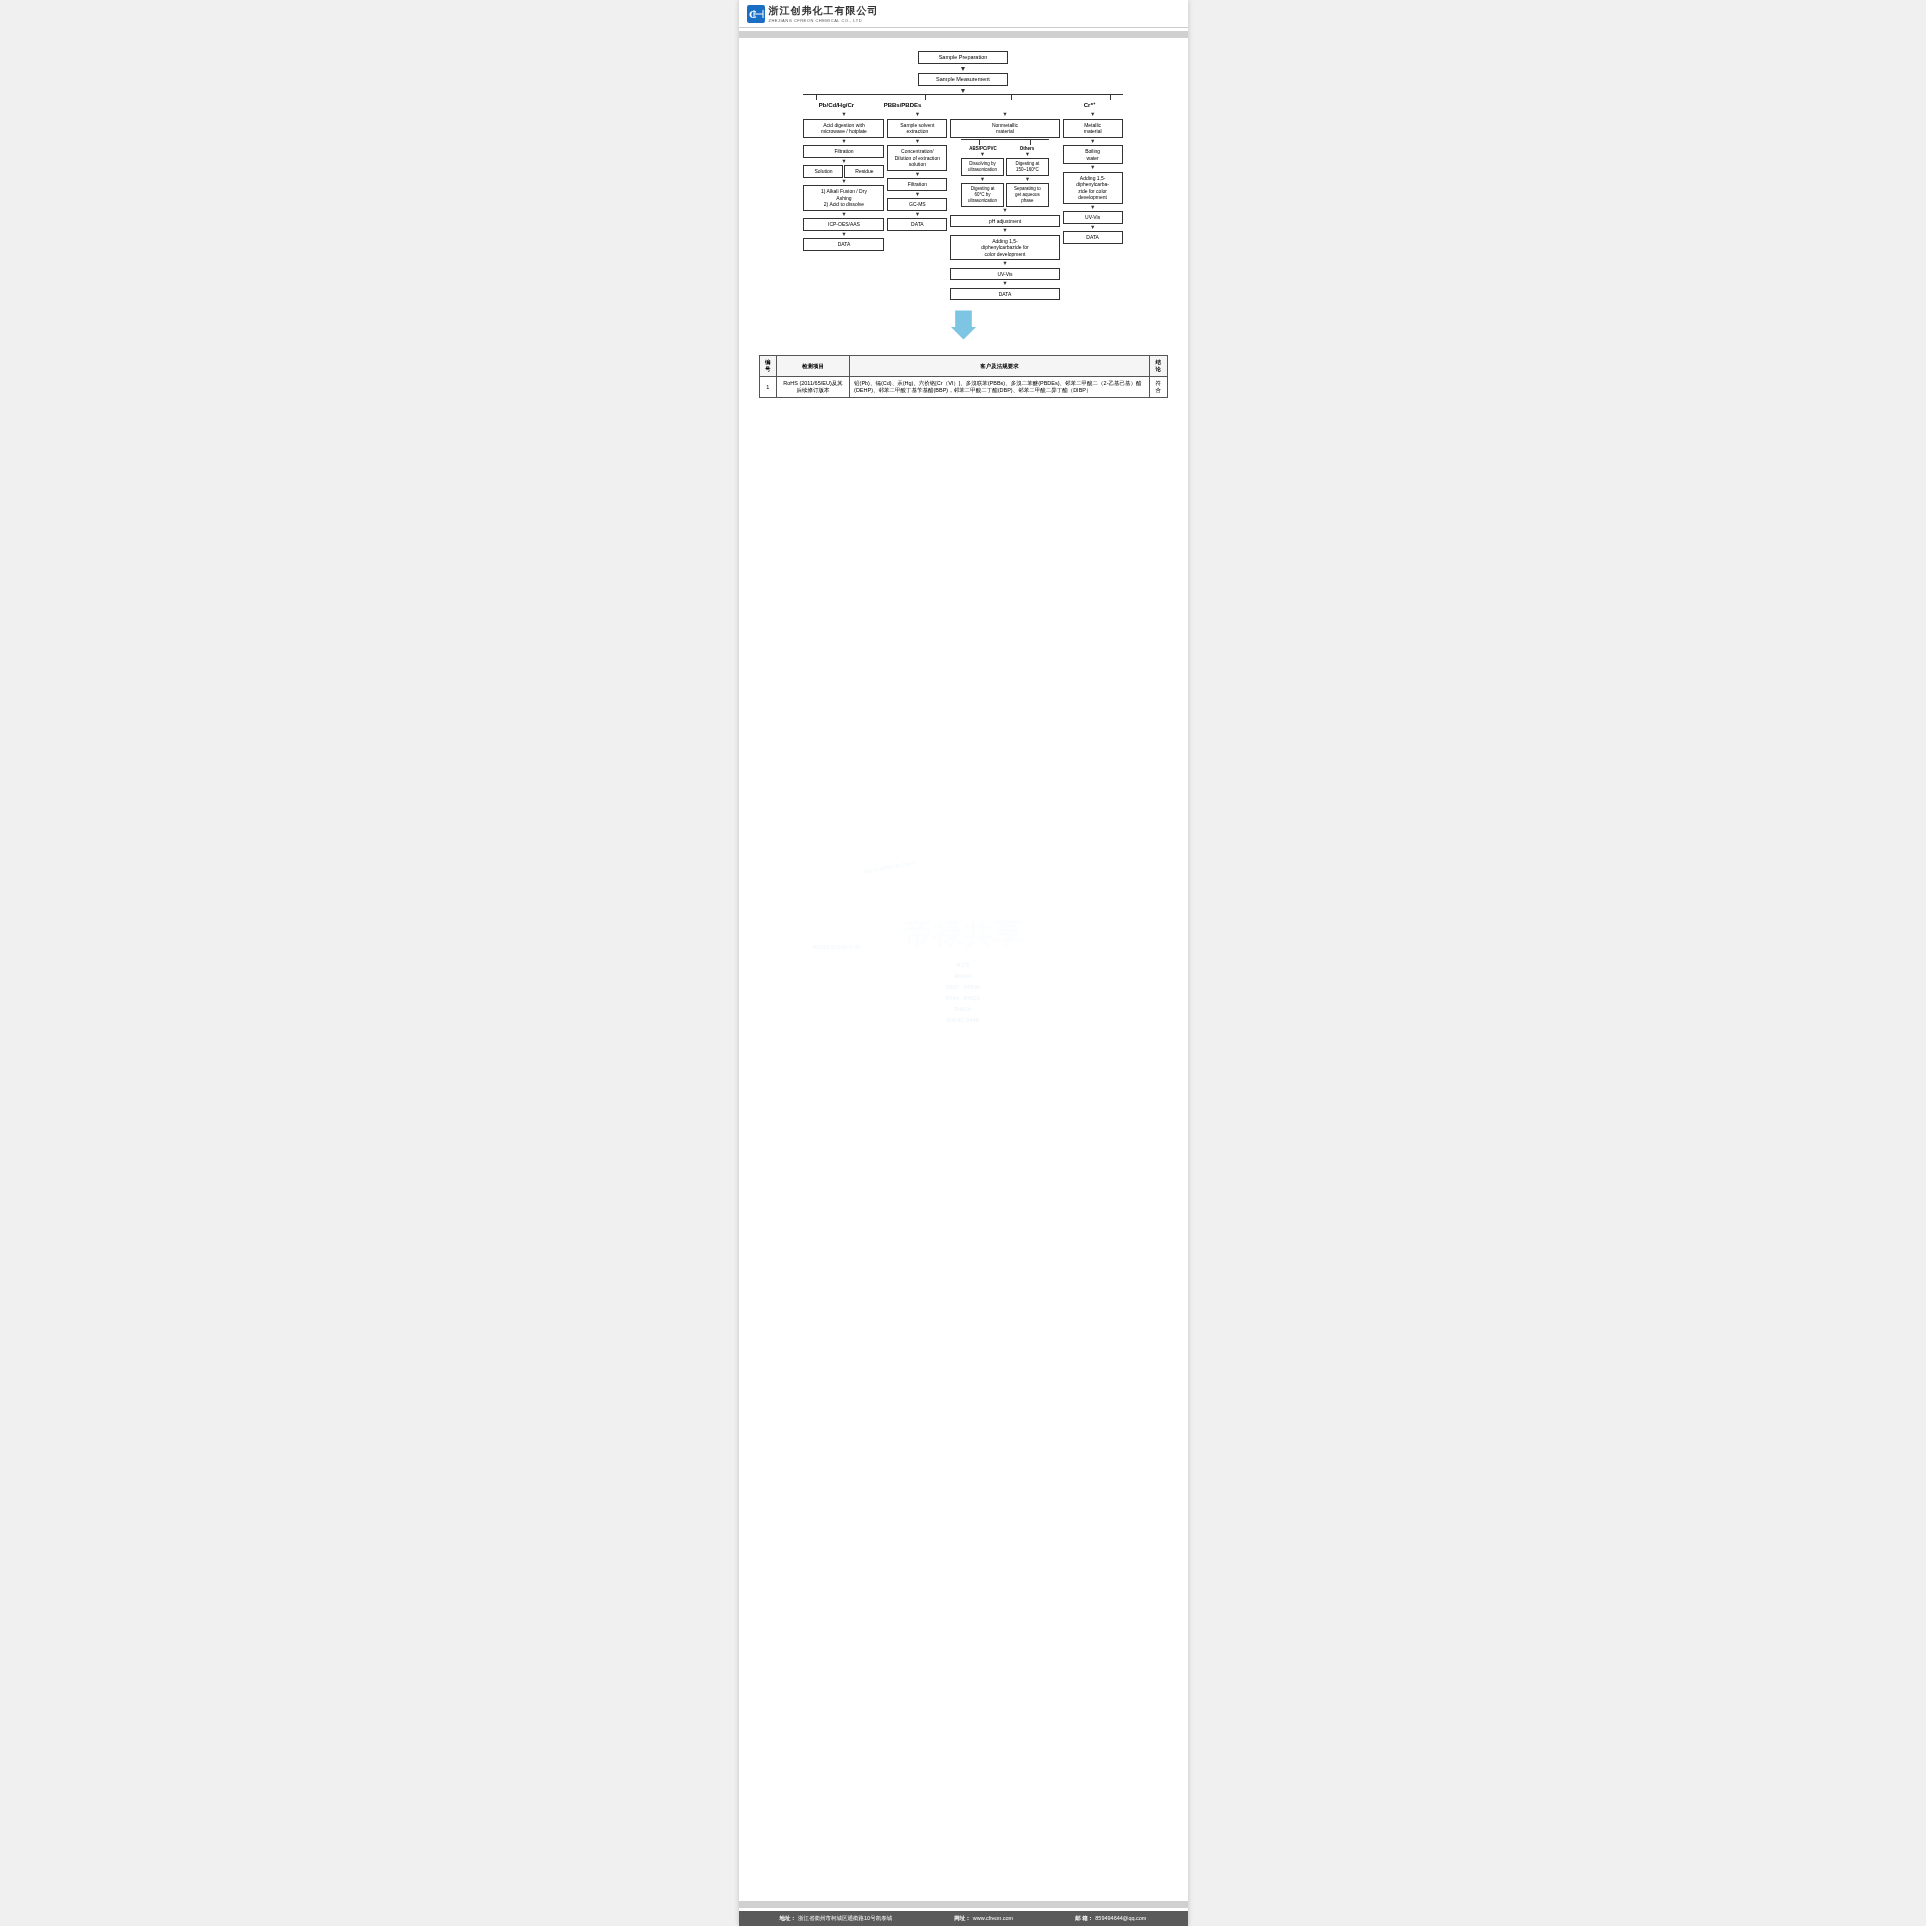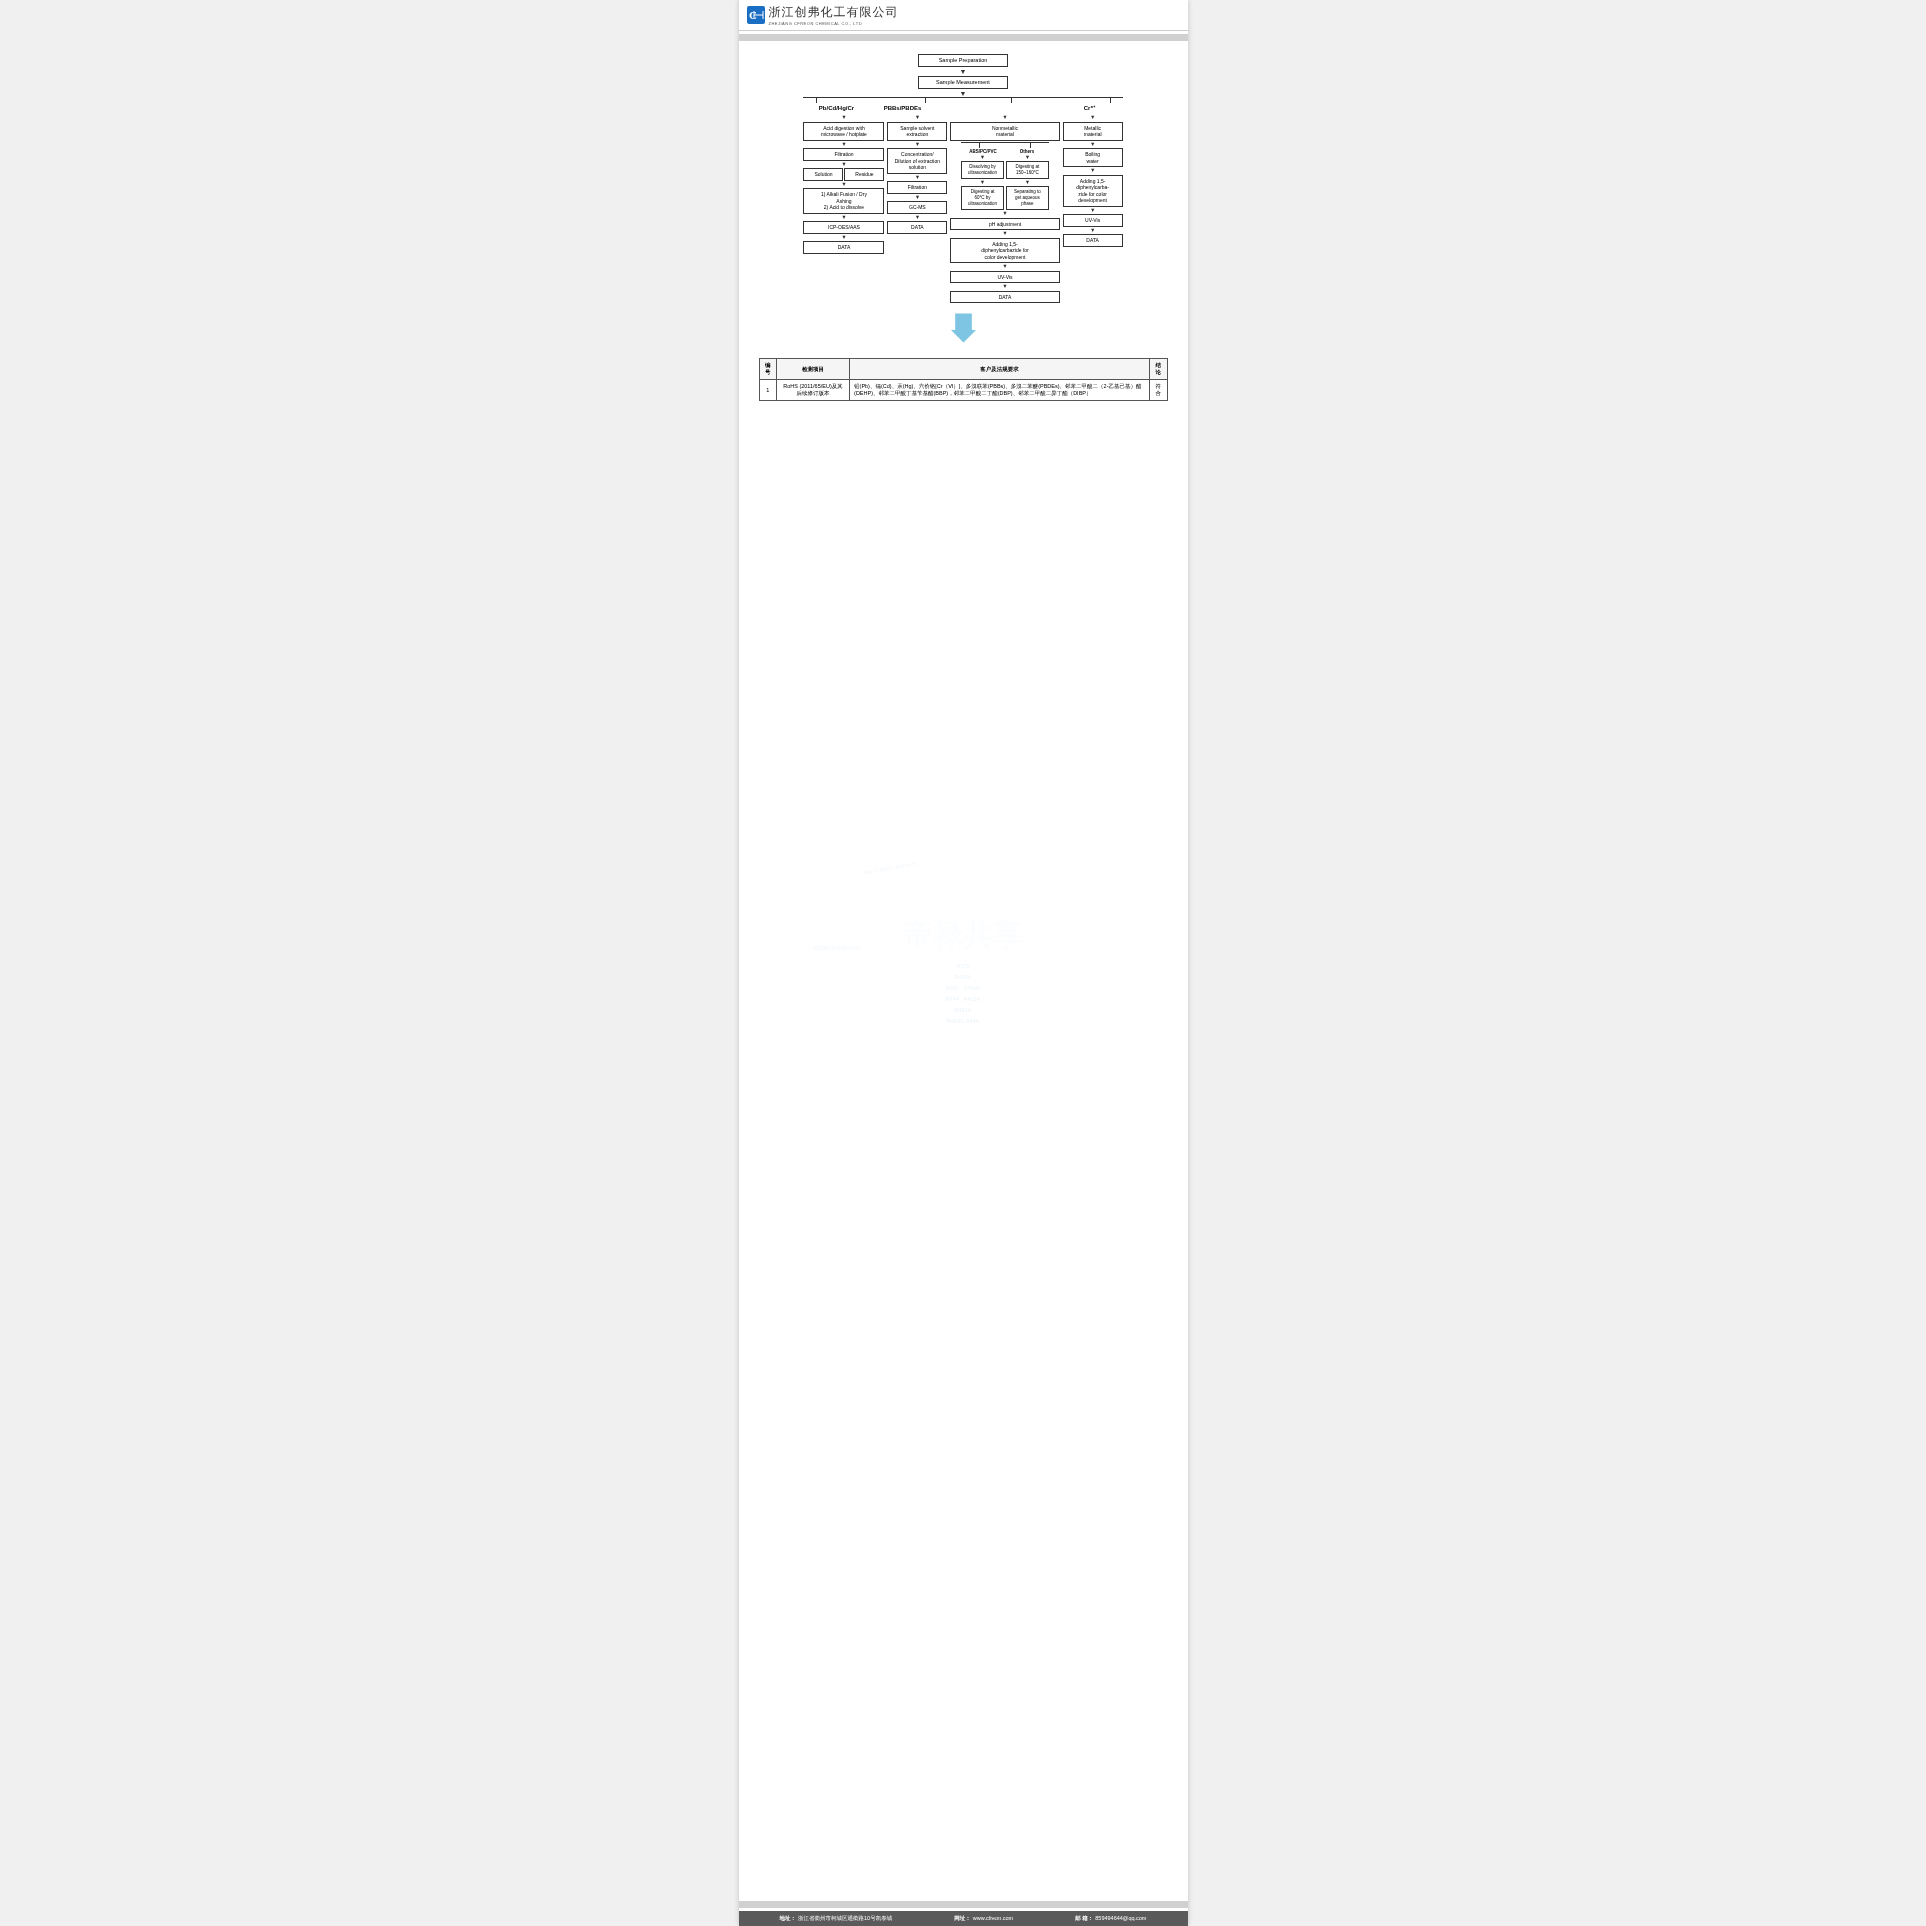--- a/index.html
+++ b/index.html
@@ -34,22 +34,22 @@
     }
     .logo-icon {
       width: 18px;
       height: 18px;
     }
     .company-name {
       display: flex;
       flex-direction: column;
     }
     .company-name-zh {
-      font-size: 12px;
-      font-weight: normal;
+      font-size: 10px;
+      font-weight: bold;
       color: #333;
       letter-spacing: 1px;
     }
     .company-name-en {
       font-size: 4px;
       color: #555;
       letter-spacing: 0.5px;
     }
 
     

